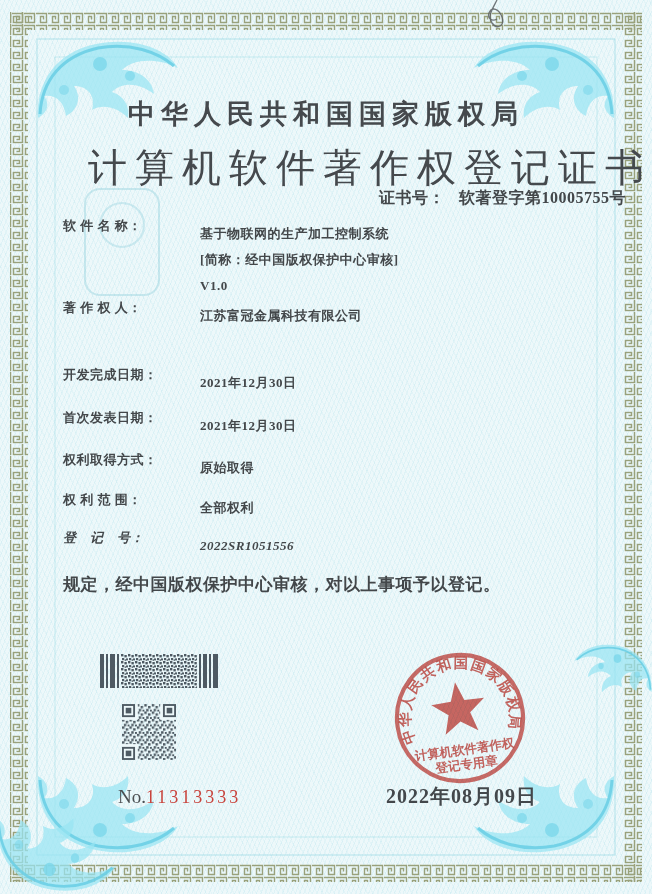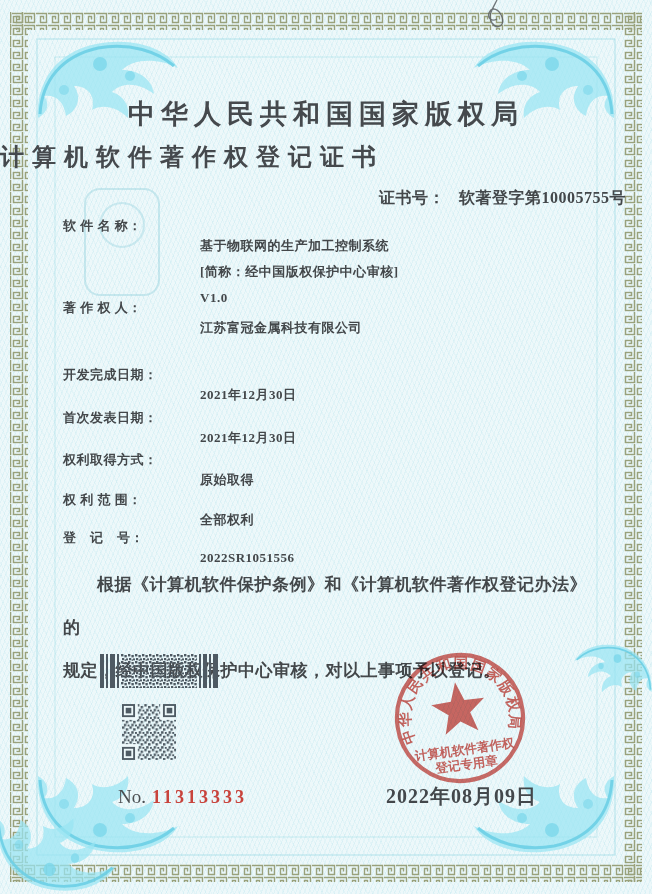--- a/index.html
+++ b/index.html
@@ -22,56 +22,56 @@
   }
   .watermark .wm-circle{
     position:absolute;left:13px;top:12px;width:42px;height:42px;border-radius:50%;
     border:2px solid rgba(150,210,222,0.40);
   }
   .authority{
     position:absolute;left:0;top:96px;width:652px;text-align:center;
     font-size:27px;font-weight:bold;letter-spacing:6px;color:#45494d;z-index:2;
   }
   .title{
-    position:absolute;left:0;top:141px;width:652px;text-align:left;
-    font-size:24px;font-weight:bold;letter-spacing:8px;color:#45494d;z-index:2;
+    position:absolute;left:0;top:141px;width:652px;text-align:right;
+    font-size:39px;font-weight:normal;letter-spacing:8px;color:#45494d;z-index:2;
   }
   .certno{
     position:absolute;right:62px;top:188px;font-size:16px;font-weight:bold;
     letter-spacing:0.5px;z-index:2;
   }
   .certno .certno-value{margin-left:14px;}
   .row{position:absolute;left:63px;font-size:13px;font-weight:bold;z-index:2;letter-spacing:0.5px;}
   .row .lbl{display:inline-block;}
-  .row .val{position:absolute;left:137px;top:16px;width:420px;line-height:26px;white-space:nowrap;}
+  .row .val{position:absolute;left:137px;top:4px;width:420px;line-height:26px;white-space:nowrap;}
   .r1{top:217px;}
   .r2{top:299px;}
   .r3{top:366px;}
   .r4{top:409px;}
   .r5{top:451px;}
   .r6{top:491px;}
-  .r7{top:529px;}
+  .r7{top:529px;font-style:italic;}
   .statement{
     position:absolute;left:63px;top:563px;width:532px;font-size:17px;font-weight:bold;
     line-height:43px;letter-spacing:0.5px;z-index:2;
   }
   .statement .st-l1{text-indent:2em;}
   .barcode{position:absolute;left:100px;top:654px;width:118px;height:34px;z-index:2;}
   .qrcode{position:absolute;left:122px;top:704px;width:54px;height:56px;z-index:2;}
   .seal{
     position:absolute;left:390px;top:648px;width:140px;height:140px;z-index:3;
     transform:rotate(-8deg);mix-blend-mode:multiply;opacity:0.92;
   }
   .issue-date{
     position:absolute;left:386px;top:783px;font-size:20px;font-weight:bold;
     letter-spacing:1px;color:#43474b;z-index:4;
   }
   .serial{position:absolute;left:98px;top:786px;z-index:2;font-size:19px;}
   .serial .serial-prefix{color:#4b4f52;margin-left:20px;}
-  .serial .serial-number{color:#c8433c;font-size:18px;letter-spacing:3px;margin-left:6px;font-weight:bold;}
+  .serial .serial-number{color:#c8433c;font-size:18px;letter-spacing:3px;}
 </style>
 </head>
 <body>
 
 <div class="page">
 
   <svg class="deco" viewBox="0 0 652 894" xmlns="http://www.w3.org/2000/svg">
     <defs>
       <pattern id="meanderH" width="12" height="12" patternUnits="userSpaceOnUse">
         <path d="M0,1.5 H10.5 V10.5 H4.5 V4.5 H7.5 V7.5" fill="none" stroke="#99a17b" stroke-width="1.4"></path>
@@ -149,21 +149,20 @@
     <span class="lbl">权利取得方式：</span>
     <div class="val">原始取得</div>
   </div>
 
   <div class="row r7">
     <span class="lbl">登　记　号：</span>
     <div class="val">2022SR1051556</div>
   </div>
 
   <div class="statement">
-    <div class="st-l1">根据《计算机软件保护条例》和《计算机软件著作权登记办法》的</div>
     <div class="st-l2">规定，经中国版权保护中心审核，对以上事项予以登记。</div>
   </div>
 
   <svg class="barcode" viewBox="0 0 118 34" xmlns="http://www.w3.org/2000/svg">
     <defs>
       <pattern id="bcnoise" width="7" height="7" patternUnits="userSpaceOnUse">
         <rect x="0" y="0" width="2.4" height="2.4" fill="#4e5a63"></rect>
         <rect x="3.4" y="1" width="2.4" height="2.4" fill="#4e5a63"></rect>
         <rect x="5" y="4.4" width="2" height="2" fill="#4e5a63"></rect>
         <rect x="1" y="4" width="2.2" height="2.2" fill="#4e5a63"></rect>

